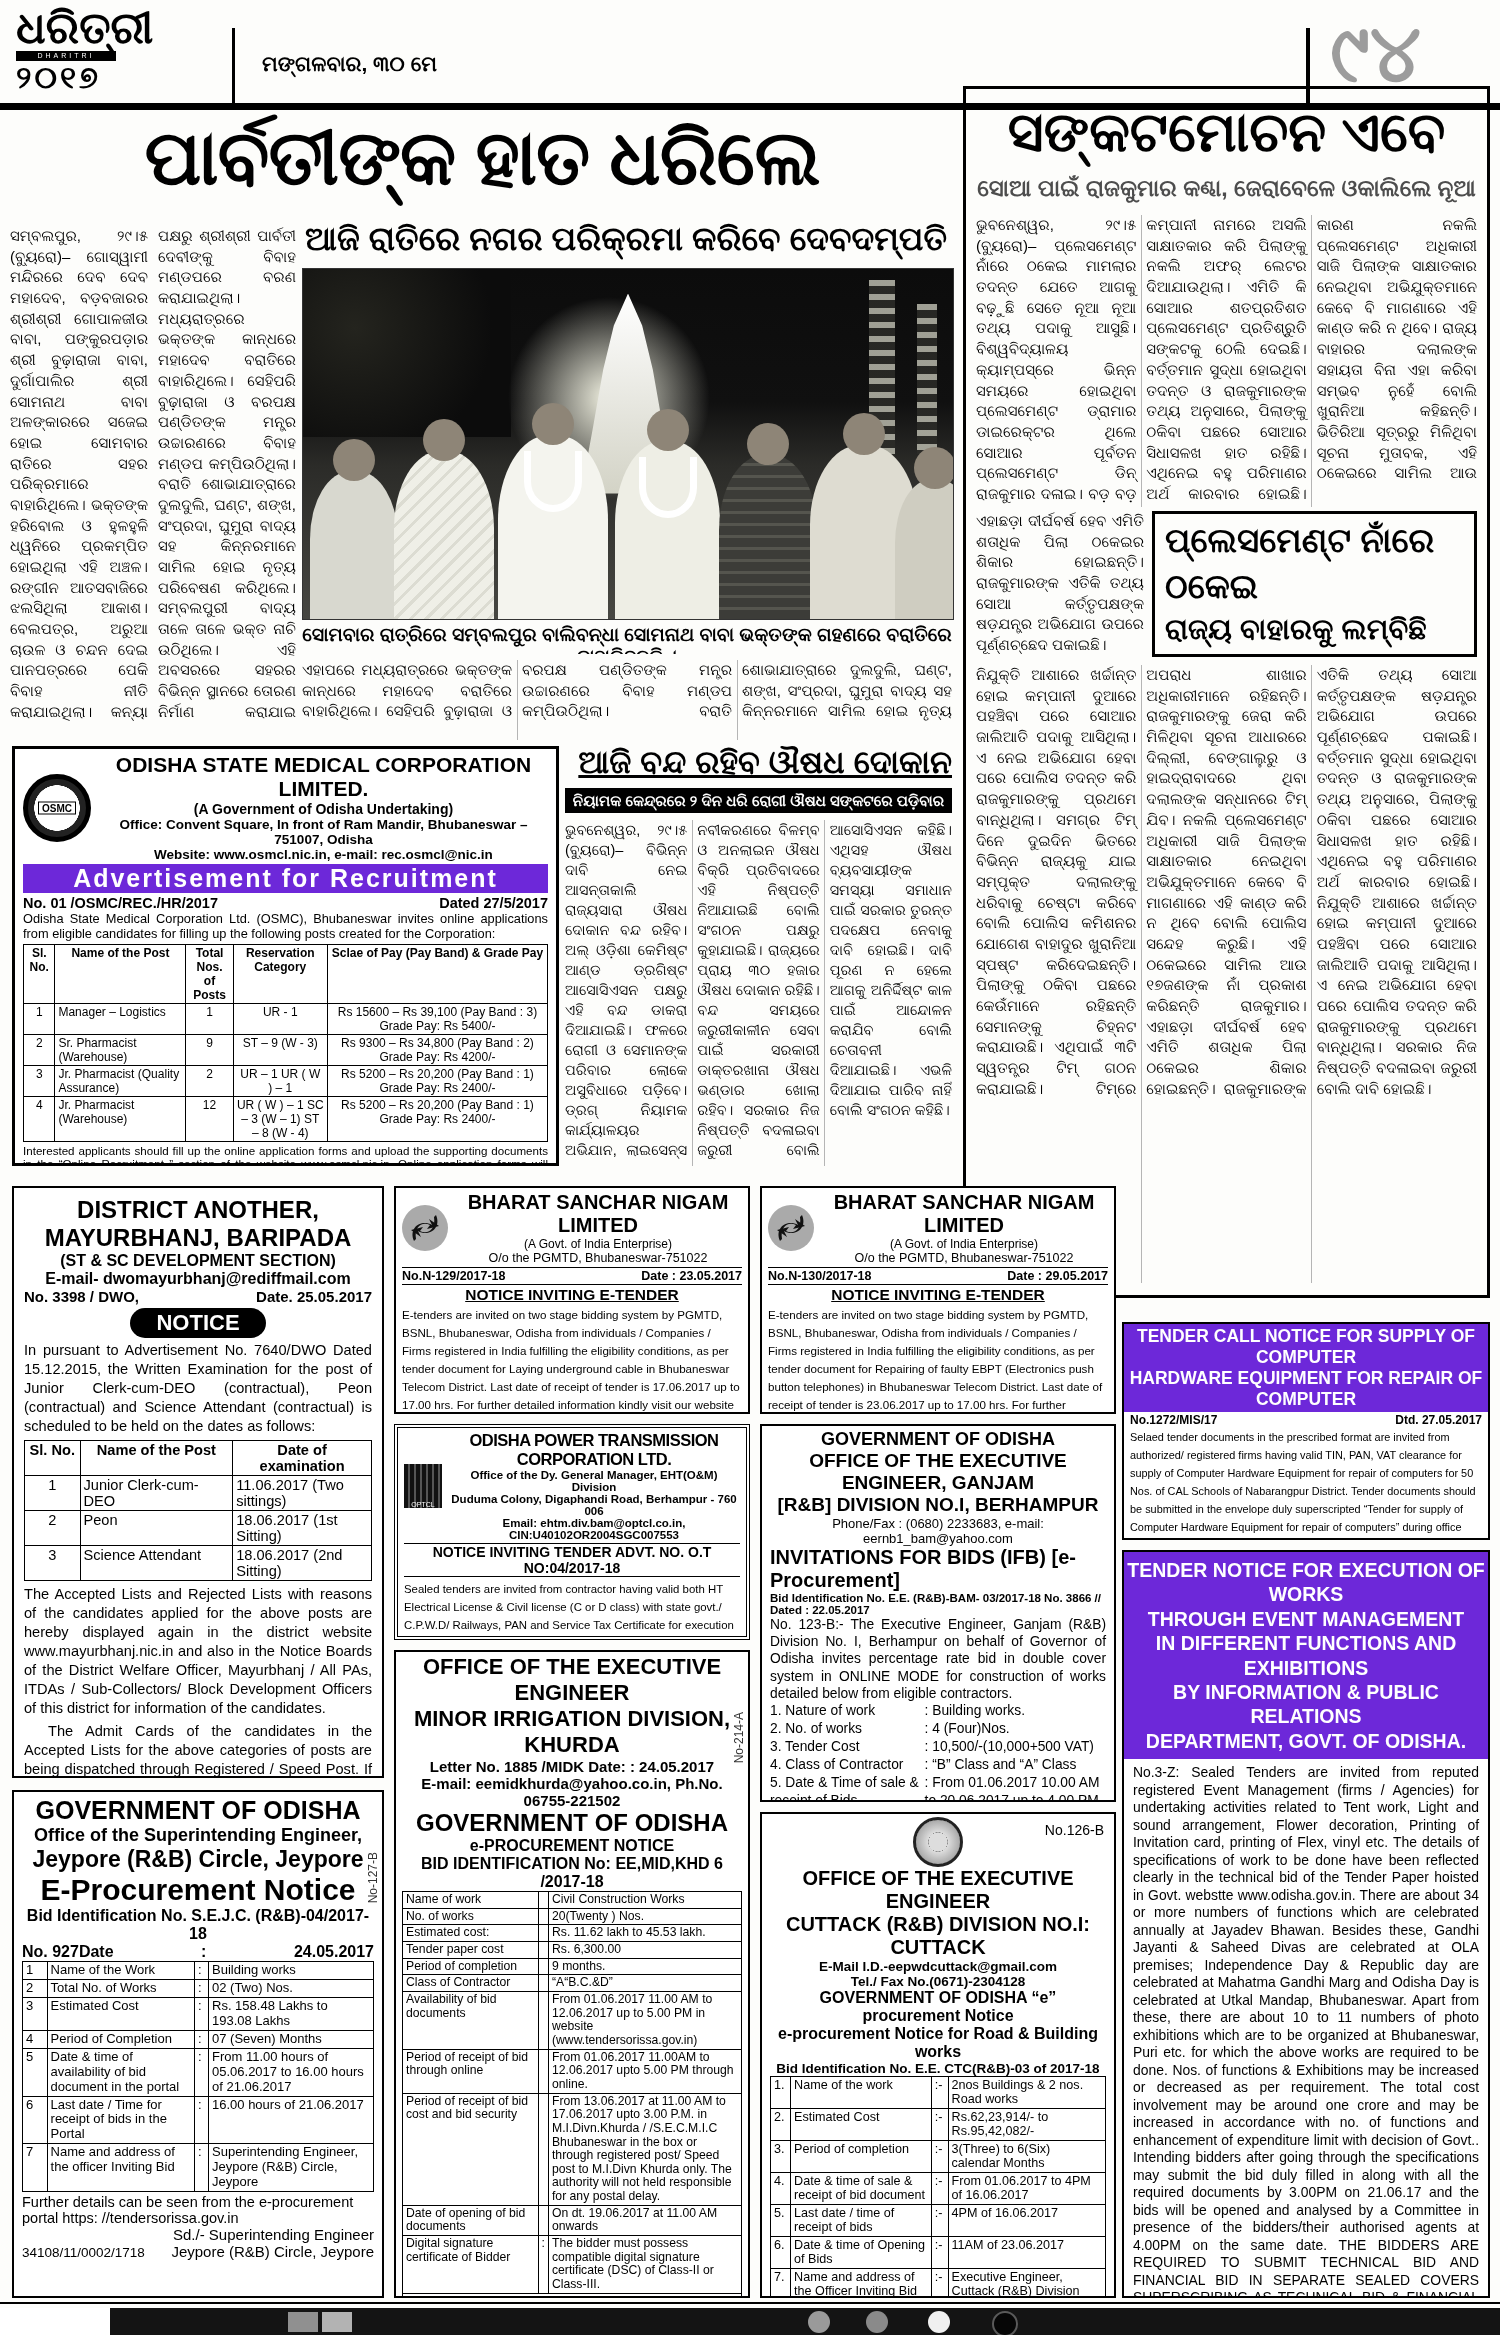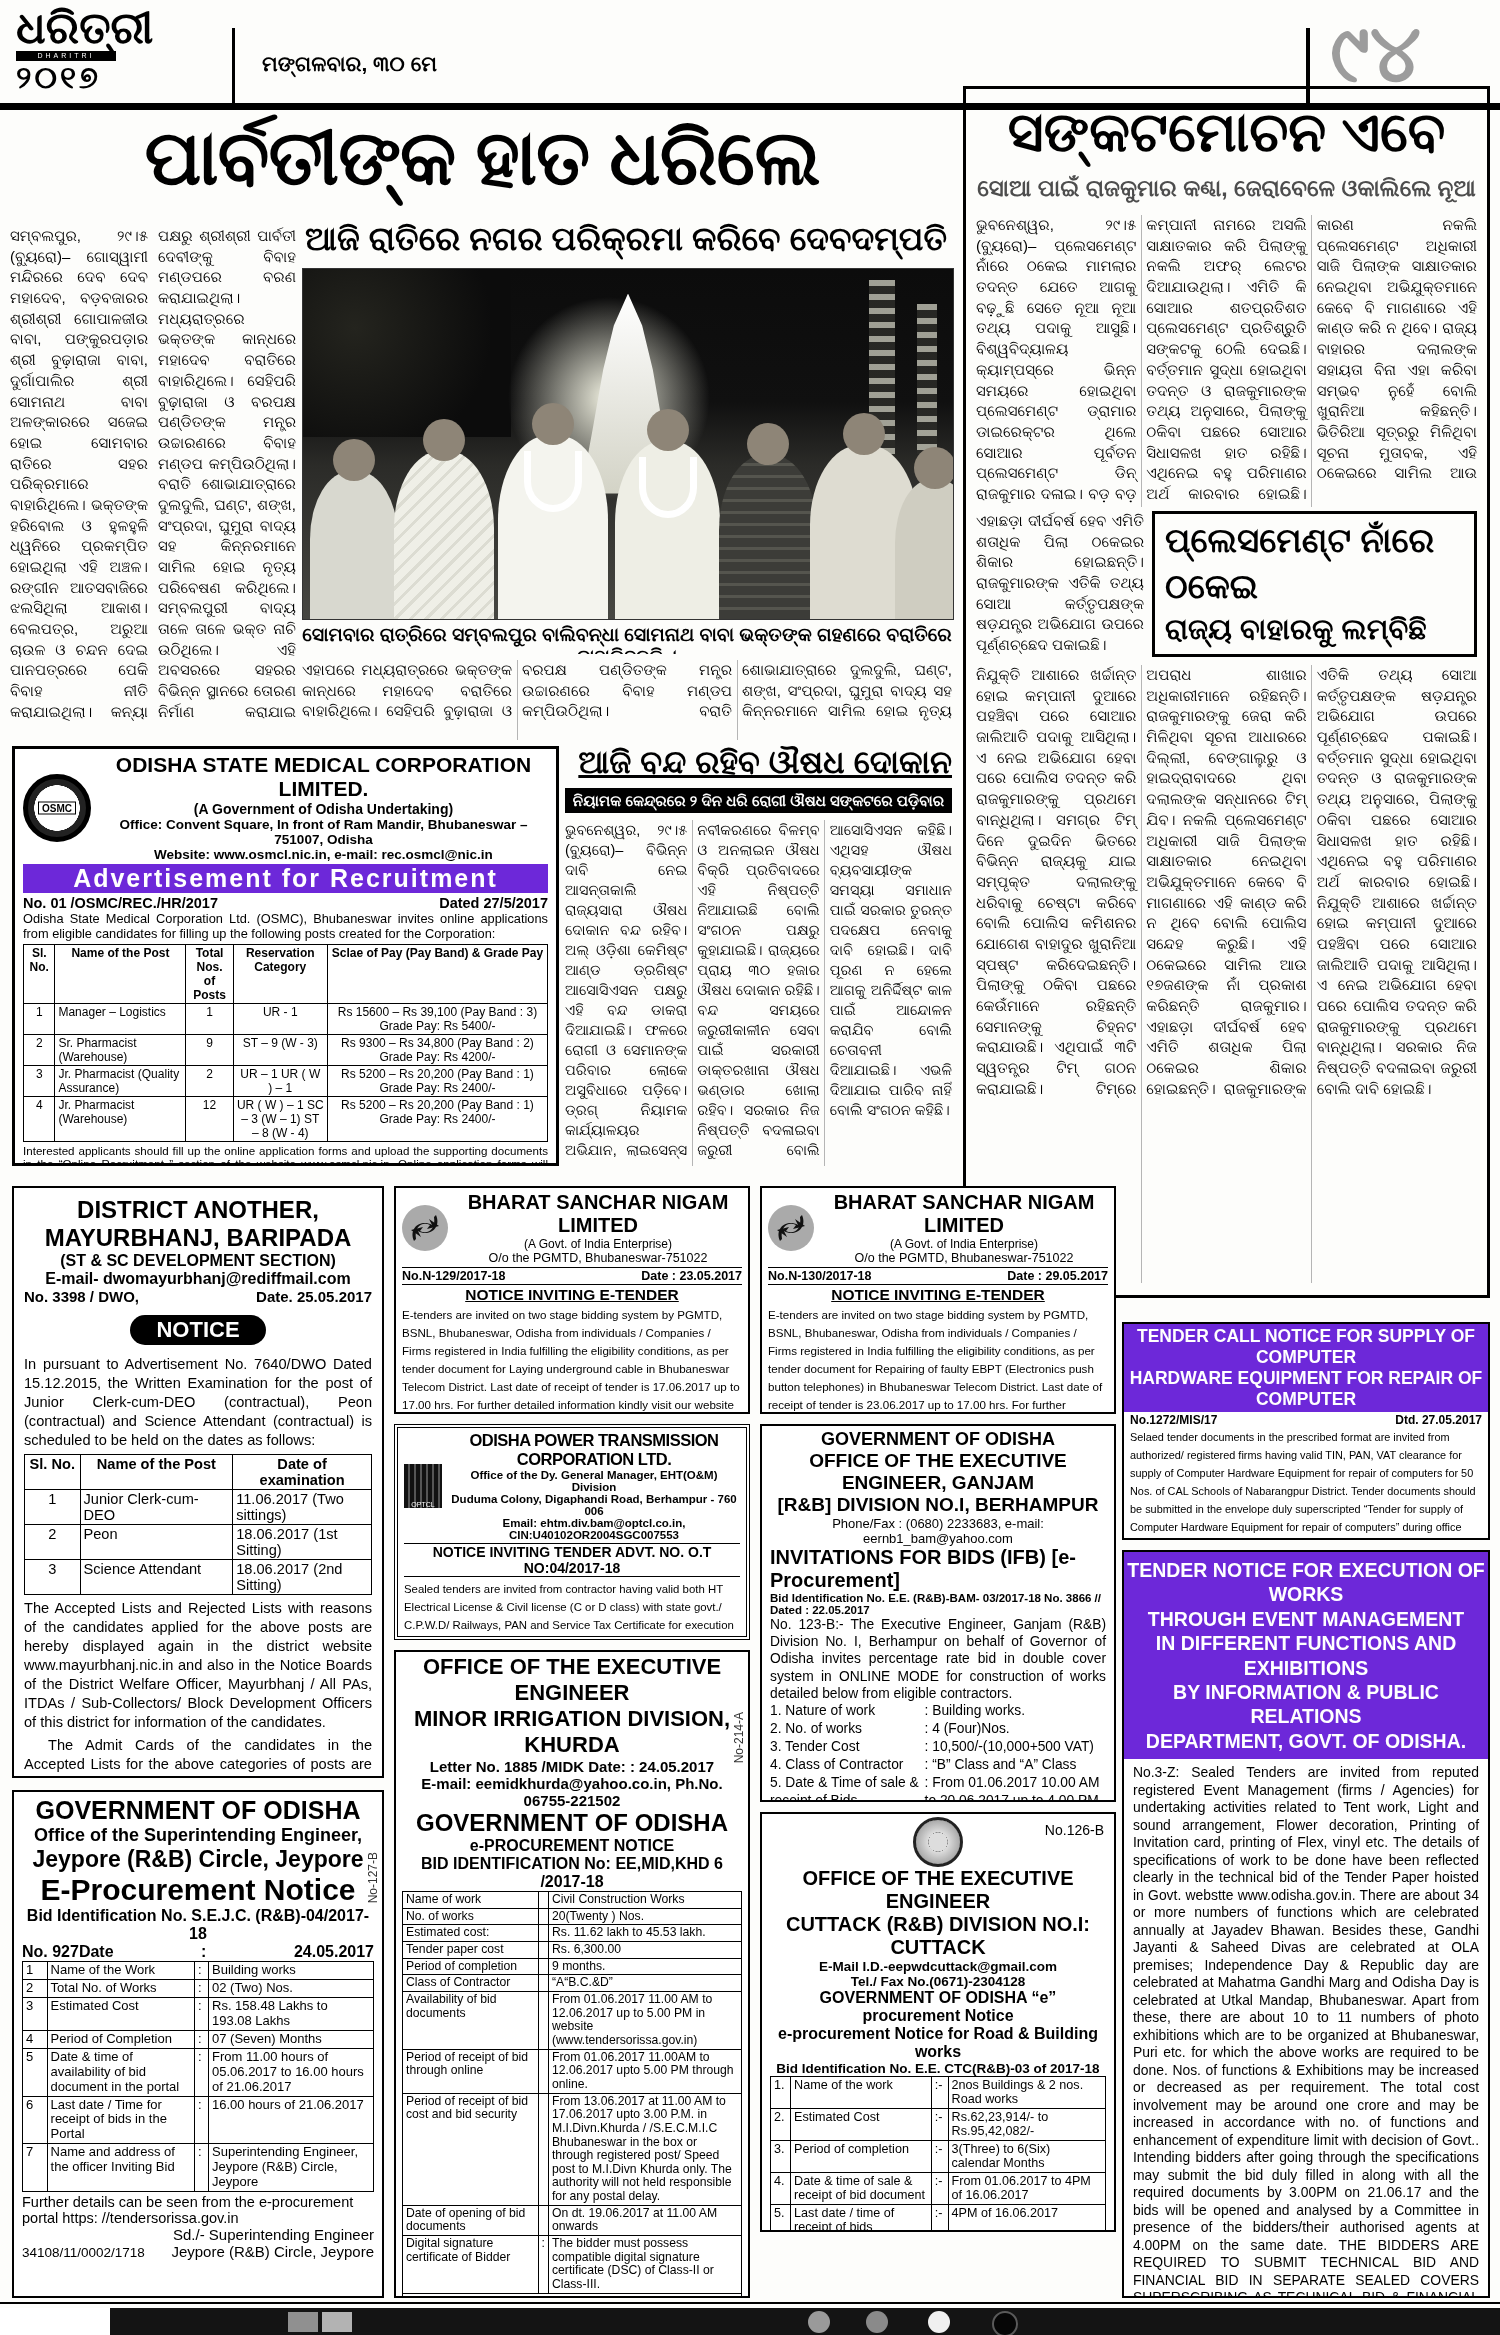--- a/index.html
+++ b/index.html
@@ -202,21 +202,21 @@
   </div>
 
   <div class="abs notice" style="left:12px;top:1186px;width:372px;height:592px;padding:8px 10px;">
     <div class="c b" style="font-size:24px;">DISTRICT ANOTHER, MAYURBHANJ, BARIPADA</div>
     <div class="c b" style="font-size:16px;">(ST &amp; SC DEVELOPMENT SECTION)</div>
     <div class="c b" style="font-size:16px;">E-mail- dwomayurbhanj@rediffmail.com</div>
     <div class="rowflex b" style="font-size:15px;">
       <span>No. 3398 / DWO,</span>
       <span>Date. 25.05.2017</span>
     </div>
-    <div class="c" style="margin:10px 0;"><span class="pill">NOTICE</span></div>
+    <div class="c" style="margin:3px 0;"><span class="pill">NOTICE</span></div>
     <div class="j" style="font-size:14.6px;line-height:1.3;">In pursuant to Advertisement No. 7640/DWO Dated 15.12.2015, the Written  Examination for the post of Junior Clerk-cum-DEO (contractual), Peon (contractual) and Science Attendant (contractual) is scheduled to be held on the dates as follows:</div>
     <table class="ntable" style="font-size:14.6px;margin:4px 0;">
       <tbody>
           <tr>
         <th style="width:16%;">Sl. No.</th>
         <th style="width:44%;">Name of the Post</th>
         <th>Date of examination</th>
       </tr>
       <tr>
             <td class="c">1</td>
@@ -471,21 +471,21 @@
         </div>
       <div class="rowflex">
           <span style="width:46%;">5. Date &amp; Time of sale &amp; receipt of Bids</span>
           <span style="flex:1;">: From 01.06.2017 10.00 AM to 20.06.2017 up to 4.00 PM</span>
         </div>
 
     </div>
 
   </div>
 
-  <div class="abs notice" style="left:760px;top:1812px;width:356px;height:420px;padding:3px 8px;">
+  <div class="abs notice" style="left:760px;top:1812px;width:356px;height:486px;padding:3px 8px;">
     <div class="abs" style="right:10px;top:8px;font-size:14px;">No.126-B</div>
     <div class="emblem"></div>
     <div class="c b" style="font-size:20px;">OFFICE OF THE EXECUTIVE ENGINEER</div>
     <div class="c b" style="font-size:20px;">CUTTACK (R&amp;B) DIVISION NO.I: CUTTACK</div>
     <div class="c b" style="font-size:13.5px;">E-Mail I.D.-eepwdcuttack@gmail.com</div>
     <div class="c b" style="font-size:13.5px;">Tel./ Fax No.(0671)-2304128</div>
     <div class="c b" style="font-size:16px;">GOVERNMENT OF ODISHA “e” procurement Notice</div>
     <div class="c b" style="font-size:16px;">e-procurement Notice for Road &amp; Building works</div>
     <div class="c b" style="font-size:13.5px;">Bid Identification No. E.E. CTC(R&amp;B)-03 of 2017-18</div>
     <table class="ntable" style="font-size:12.6px;line-height:1.15;">

